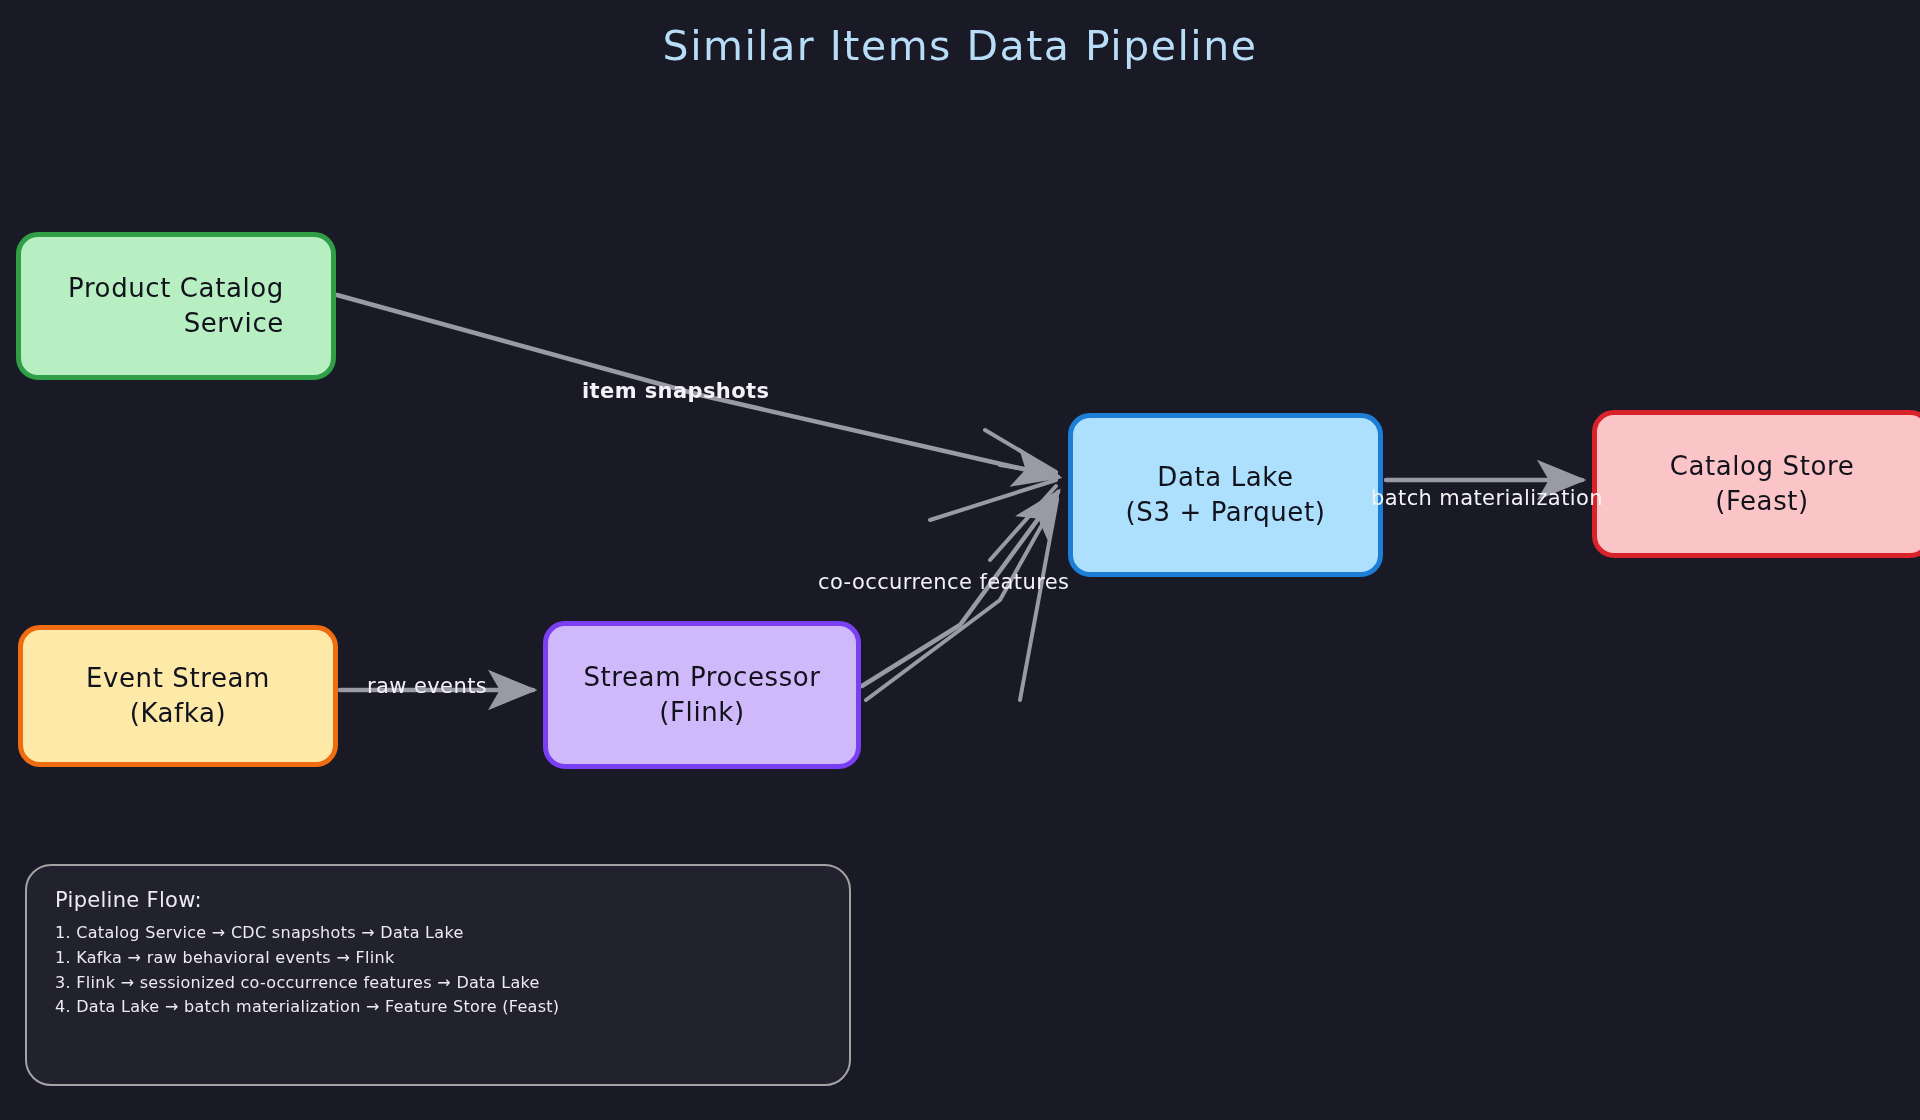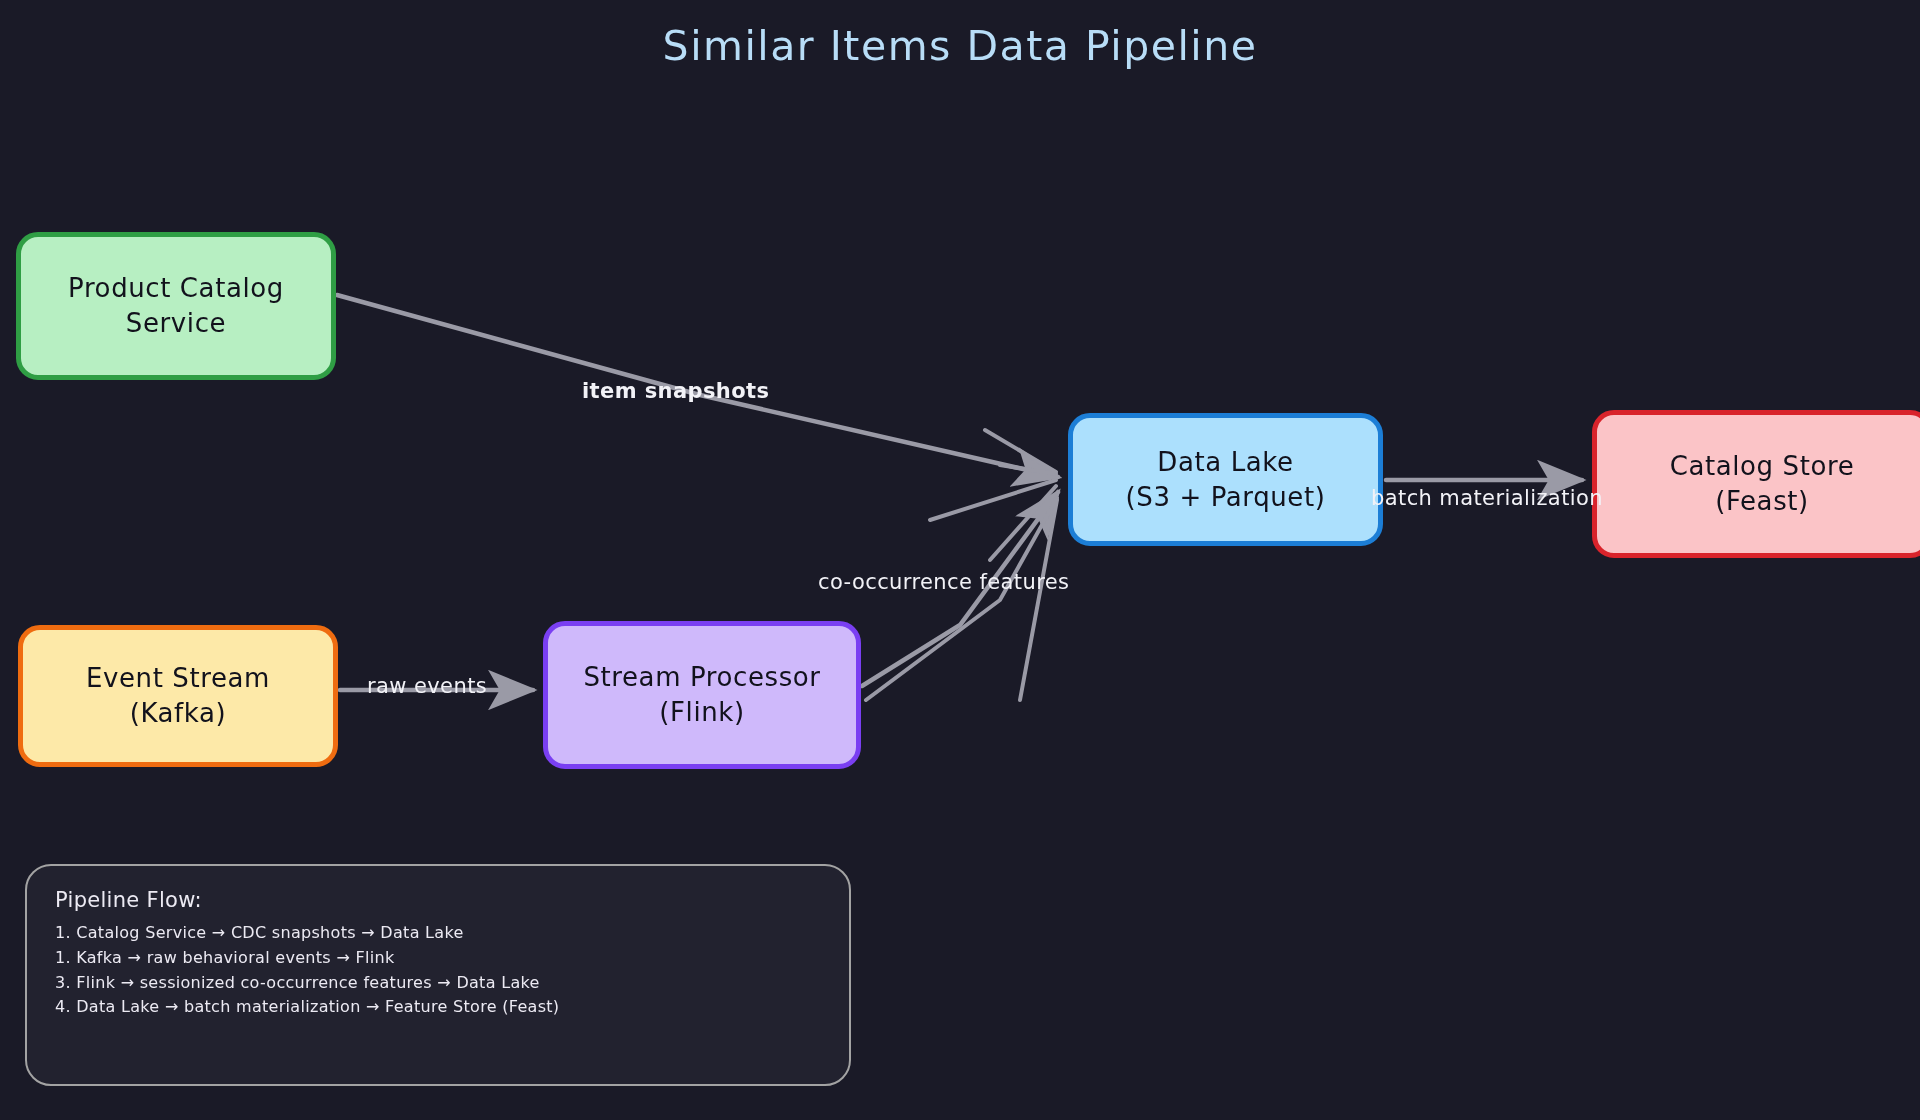--- a/index.html
+++ b/index.html
@@ -67,39 +67,40 @@
     letter-spacing: 0.6px;
   }
 
   .node-label { display: block; }
 
   #node-catalog {
     left: 16px;  top: 232px;
     width: 320px; height: 148px;
     background: #b7efc2;
     border-color: #2f9e44;
+    text-align: right;
   }
 
   #node-kafka {
     left: 18px;  top: 625px;
     width: 320px; height: 142px;
     background: #fde9a8;
     border-color: #ef6c10;
   }
 
   #node-flink {
     left: 543px; top: 621px;
     width: 318px; height: 148px;
     background: #cfb9fb;
     border-color: #7a3ff2;
   }
 
   #node-datalake {
     left: 1068px; top: 413px;
-    width: 315px; height: 133px;
+    width: 315px; height: 164px;
     background: #ace0fd;
     border-color: #1c7ed6;
   }
 
   #node-featurestore {
     left: 1592px; top: 410px;
     width: 340px; height: 148px;
     background: #fbc4c7;
     border-color: #d9232b;
   }

